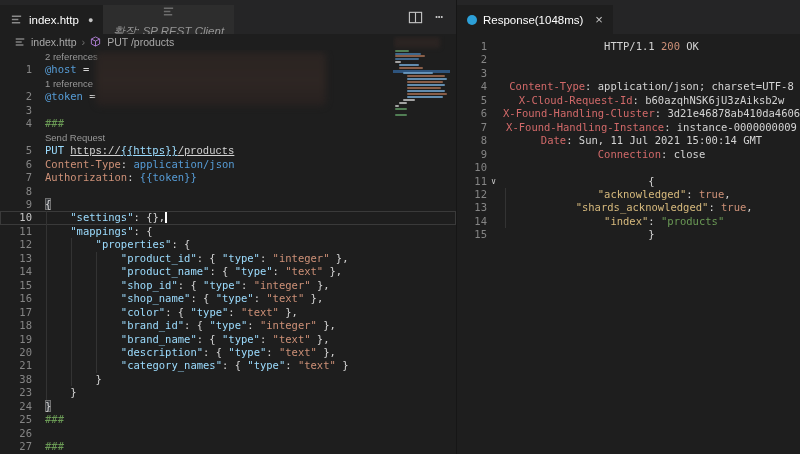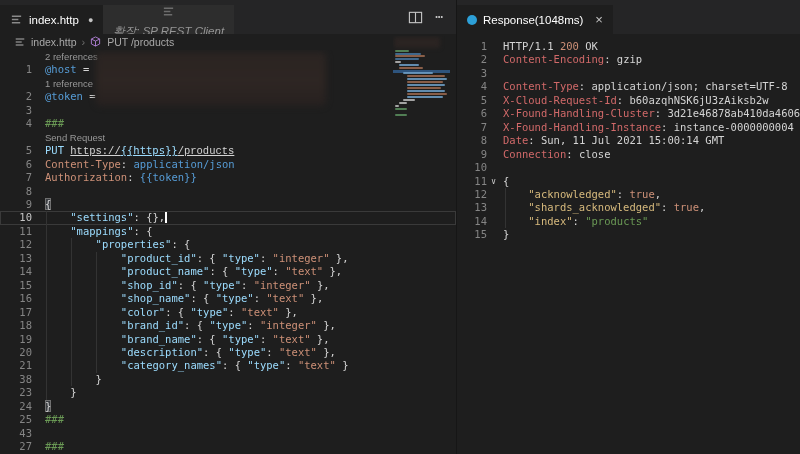--- a/index.html
+++ b/index.html
@@ -35,21 +35,21 @@
   .resp-pad{ padding-top:6px; }
   .code-line{ display:flex; height:13.466px; line-height:13.466px; font-size:10.5px;
               white-space:pre; position:relative; }
   .ln{ width:32px; flex:none; text-align:right; color:#858585; }
   .lc{ padding-left:13px; flex:1; min-width:0; overflow:hidden; white-space:pre; }
   .code-line.current{ box-shadow:inset 0 0 0 1px #3a3a3a; }
   .code-line.current .ln{ color:#c6c6c6; }
   .lens-text{ font-family:"Liberation Sans",sans-serif; font-size:9.5px; color:#999999; }
   .resp .ln{ width:30px; }
   .resp .fold{ width:13px; flex:none; text-align:center; color:#c5c5c5; font-size:8.5px; }
-  .resp .lc{ padding-left:3px; }
+  .resp .lc{ padding-left:3px;text-align:center; }
 
   .tk{ white-space:pre; }
   .c-w{ color:#d4d4d4; }
   .c-blue{ color:#569cd6; }
   .c-lblue{ color:#9cdcfe; }
   .c-orange{ color:#ce9178; }
   .c-red{ color:#d16969; }
   .c-green{ color:#6a9955; }
   .c-gold{ color:#d7ba7d; }
   .c-url{ color:#d4d4d4; text-decoration:underline;font-family:Liberation Mono, monospace; }
@@ -173,21 +173,21 @@
           <div class="code-line"><span class="ln">16</span><span class="lc"><span class="tk c-w">            </span><span class="tk c-lblue">"shop_name"</span><span class="tk c-w">: { </span><span class="tk c-lblue">"type"</span><span class="tk c-w">: </span><span class="tk c-orange">"text"</span><span class="tk c-w"> },</span></span></div>
           <div class="code-line"><span class="ln">17</span><span class="lc"><span class="tk c-w">            </span><span class="tk c-lblue">"color"</span><span class="tk c-w">: { </span><span class="tk c-lblue">"type"</span><span class="tk c-w">: </span><span class="tk c-orange">"text"</span><span class="tk c-w"> },</span></span></div>
           <div class="code-line"><span class="ln">18</span><span class="lc"><span class="tk c-w">            </span><span class="tk c-lblue">"brand_id"</span><span class="tk c-w">: { </span><span class="tk c-lblue">"type"</span><span class="tk c-w">: </span><span class="tk c-orange">"integer"</span><span class="tk c-w"> },</span></span></div>
           <div class="code-line"><span class="ln">19</span><span class="lc"><span class="tk c-w">            </span><span class="tk c-lblue">"brand_name"</span><span class="tk c-w">: { </span><span class="tk c-lblue">"type"</span><span class="tk c-w">: </span><span class="tk c-orange">"text"</span><span class="tk c-w"> },</span></span></div>
           <div class="code-line"><span class="ln">20</span><span class="lc"><span class="tk c-w">            </span><span class="tk c-lblue">"description"</span><span class="tk c-w">: { </span><span class="tk c-lblue">"type"</span><span class="tk c-w">: </span><span class="tk c-orange">"text"</span><span class="tk c-w"> },</span></span></div>
           <div class="code-line"><span class="ln">21</span><span class="lc"><span class="tk c-w">            </span><span class="tk c-lblue">"category_names"</span><span class="tk c-w">: { </span><span class="tk c-lblue">"type"</span><span class="tk c-w">: </span><span class="tk c-orange">"text"</span><span class="tk c-w"> }</span></span></div>
           <div class="code-line"><span class="ln">38</span><span class="lc"><span class="tk c-w">        }</span></span></div>
           <div class="code-line"><span class="ln">23</span><span class="lc"><span class="tk c-w">    }</span></span></div>
           <div class="code-line"><span class="ln">24</span><span class="lc"><span class="tk c-w boxed">}</span></span></div>
           <div class="code-line"><span class="ln">25</span><span class="lc"><span class="tk c-green">###</span></span></div>
-          <div class="code-line"><span class="ln">43</span><span class="lc"></span></div>
+          <div class="code-line"><span class="ln">26</span><span class="lc"></span></div>
           <div class="code-line"><span class="ln">27</span><span class="lc"><span class="tk c-green">###</span></span></div>
         </div>
       <div class="guide lg1"></div>
       <div class="guide lg2"></div>
       <div class="guide lg3"></div>
       <div class="redaction"></div>
     </div>
 
     <div class="minimap">
       <div class="mm-blur"></div>
@@ -220,26 +220,26 @@
     <div class="tabbar">
       <div class="tab active">
         <span class="resp-circle"></span>
         <span class="tab-label">Response(1048ms)</span>
         <span class="close-x">×</span>
       </div>
     </div>
     <div class="editor resp resp-pad">
       <div id="right-lines">
           <div class="code-line"><span class="ln">1</span><span class="fold"></span><span class="lc"><span class="tk c-w">HTTP/1.1 </span><span class="tk c-orange">200</span><span class="tk c-w"> OK</span></span></div>
-          <div class="code-line"><span class="ln">2</span><span class="fold"></span><span class="lc"><span class="tk c-red">Content-Encoding</span><span class="tk c-w">: </span><span class="tk c-w">gzip</span></span></div>
+          <div class="code-line"><span class="ln">2</span><span class="fold"></span></div>
           <div class="code-line"><span class="ln">3</span><span class="fold"></span></div>
           <div class="code-line"><span class="ln">4</span><span class="fold"></span><span class="lc"><span class="tk c-red">Content-Type</span><span class="tk c-w">: </span><span class="tk c-w">application/json; charset=UTF-8</span></span></div>
           <div class="code-line"><span class="ln">5</span><span class="fold"></span><span class="lc"><span class="tk c-red">X-Cloud-Request-Id</span><span class="tk c-w">: </span><span class="tk c-w">b60azqhNSK6jU3zAiksb2w</span></span></div>
           <div class="code-line"><span class="ln">6</span><span class="fold"></span><span class="lc"><span class="tk c-red">X-Found-Handling-Cluster</span><span class="tk c-w">: </span><span class="tk c-w">3d21e46878ab410da46064888844</span></span></div>
-          <div class="code-line"><span class="ln">7</span><span class="fold"></span><span class="lc"><span class="tk c-red">X-Found-Handling-Instance</span><span class="tk c-w">: </span><span class="tk c-w">instance-0000000004</span></span></div>
+          <div class="code-line"><span class="ln">7</span><span class="fold"></span><span class="lc"><span class="tk c-red">X-Found-Handling-Instance</span><span class="tk c-w">: </span><span class="tk c-w">instance-0000000009</span></span></div>
           <div class="code-line"><span class="ln">8</span><span class="fold"></span><span class="lc"><span class="tk c-red">Date</span><span class="tk c-w">: </span><span class="tk c-w">Sun, 11 Jul 2021 15:00:14 GMT</span></span></div>
           <div class="code-line"><span class="ln">9</span><span class="fold"></span><span class="lc"><span class="tk c-red">Connection</span><span class="tk c-w">: </span><span class="tk c-w">close</span></span></div>
           <div class="code-line"><span class="ln">10</span><span class="fold"></span><span class="lc"></span></div>
           <div class="code-line"><span class="ln">11</span><span class="fold">∨</span><span class="lc"><span class="tk c-w">{</span></span></div>
           <div class="code-line"><span class="ln">12</span><span class="fold"></span><span class="lc"><span class="tk c-w">    </span><span class="tk c-gold">"acknowledged"</span><span class="tk c-w">: </span><span class="tk c-orange">true</span><span class="tk c-w">,</span></span></div>
           <div class="code-line"><span class="ln">13</span><span class="fold"></span><span class="lc"><span class="tk c-w">    </span><span class="tk c-gold">"shards_acknowledged"</span><span class="tk c-w">: </span><span class="tk c-orange">true</span><span class="tk c-w">,</span></span></div>
           <div class="code-line"><span class="ln">14</span><span class="fold"></span><span class="lc"><span class="tk c-w">    </span><span class="tk c-gold">"index"</span><span class="tk c-w">: </span><span class="tk c-green">"products"</span></span></div>
           <div class="code-line"><span class="ln">15</span><span class="fold"></span><span class="lc"><span class="tk c-w">}</span></span></div>
         </div>
       <div class="guide rg1"></div>

